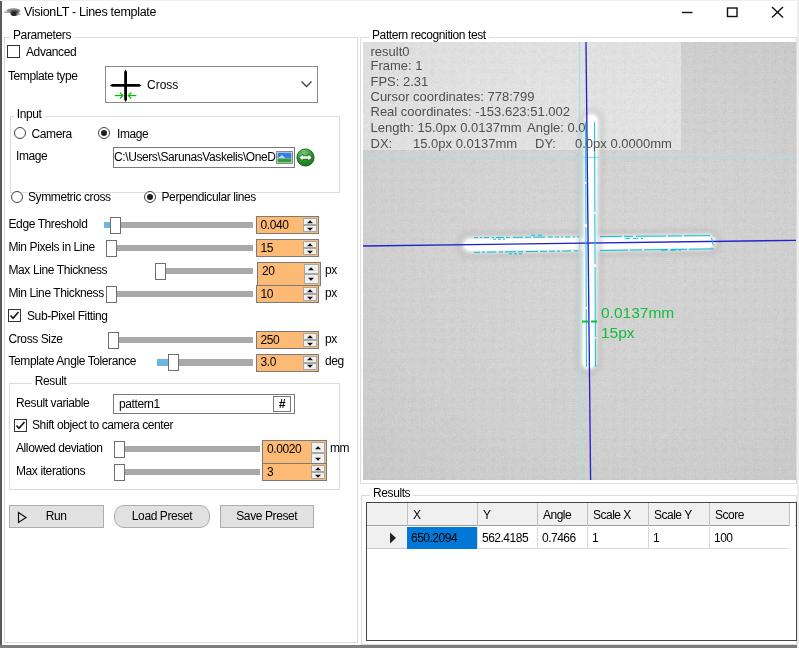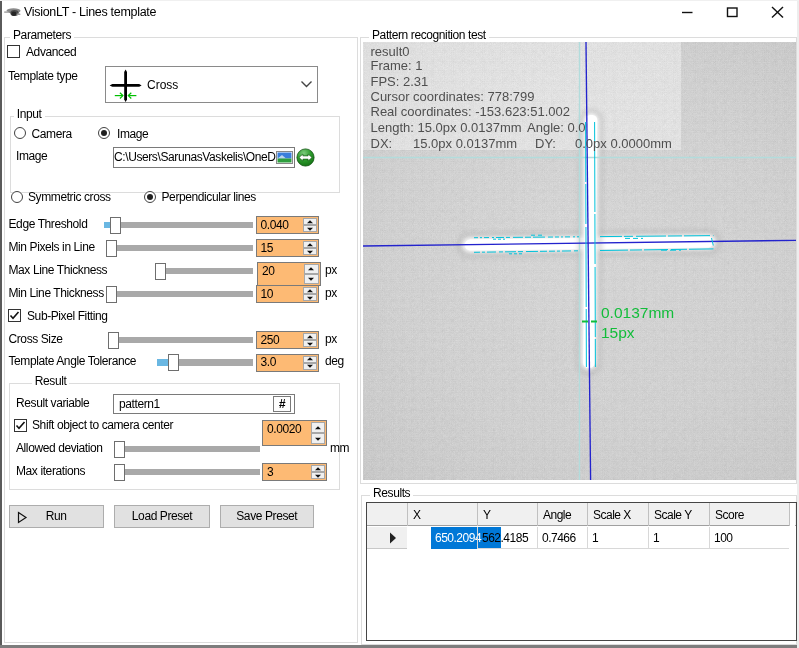--- a/index.html
+++ b/index.html
@@ -205,21 +205,21 @@
 <div style="position:absolute;left:273px;top:396px;width:18px;height:16px;border:1px solid #7a7a7a;background:#fdfdfd;text-align:center;line-height:14px;font-size:12px;font-style:italic;font-weight:bold;">#</div>
 <div class="cb" style="left:13.5px;top:418.5px;">
     <svg width="13" height="13" style="position:absolute;left:-1px;top:-1px;">
       <polyline points="2.5,6.5 5,9.2 10.5,3" fill="none" stroke="#111" stroke-width="1.6"></polyline>
     </svg>
   </div>
 <div class="lb" style="left:32px;top:418px;">Shift object to camera center</div>
 <div class="lb" style="left:16px;top:440.8px;">Allowed deviation</div>
 <div class="trk" style="left:125px;top:445.75px;width:134.5px;"></div>
 <div class="thumb" style="left:114px;top:440.5px;"></div>
-<div class="spin" style="left:262px;top:420px;width:65px;height:26px;">
+<div class="spin" style="left:262px;top:440px;width:65px;height:26px;">
     <div class="spv">0.0020</div>
     <div class="spbtns" style="width:14.5px;">
       <div class="spb">
         <div class="tri-up"></div>
       </div>
       <div class="spb">
         <div class="tri-dn"></div>
       </div>
     </div>
   </div>
@@ -236,21 +236,21 @@
       <div class="spb">
         <div class="tri-dn"></div>
       </div>
     </div>
   </div>
 <div class="btn" style="left:9px;top:505px;width:94.5px;">
 <svg style="position:absolute;left:7px;top:5px;" width="11" height="13" viewBox="0 0 11 13">
       <path d="M1.5 1.5 L9 6.5 L1.5 11.5 Z" fill="none" stroke="#111" stroke-width="1.2"></path>
     </svg>
 Run</div>
-<div class="btn" style="left:114px;top:505px;width:96px;">Load Preset</div>
+<div class="btn" style="left:114px;top:505px;width:96px;border-radius:10px;">Load Preset</div>
 <div class="btn" style="left:219.5px;top:505px;width:94.5px;">Save Preset</div>
 <div style="position:absolute;left:363px;top:42px;width:433px;height:438px;background:
 radial-gradient(ellipse 430px 420px at 50% 46%, #d6d6d6 0%, #d0d0d0 45%, #c6c6c6 78%, #c1c1c1 100%);">
 <svg width="433" height="438" viewBox="0 0 433 438" style="position:absolute;left:0;top:0;">
 <defs>
 <filter id="nz" x="0" y="0" width="100%" height="100%">
           <feTurbulence type="turbulence" baseFrequency="0.55" numOctaves="2" stitchTiles="stitch"></feTurbulence>
           <feColorMatrix type="matrix" values="0.4 0.4 0.4 0 0.32 0.4 0.4 0.4 0 0.32 0.4 0.4 0.4 0 0.32 0 0 0 0 0.19"></feColorMatrix>
         </filter>
 <filter id="bl1" x="-30%" y="-300%" width="160%" height="700%">
@@ -329,18 +329,18 @@
 <div style="position:absolute;left:226.5px;top:5px;">Scale X</div>
 <div style="position:absolute;left:281.5px;top:0;width:61px;height:23px;border-left:1px solid #c0c0c0;"></div>
 <div style="position:absolute;left:287.5px;top:5px;">Scale Y</div>
 <div style="position:absolute;left:342.5px;top:0;width:80px;height:23px;border-left:1px solid #c0c0c0;"></div>
 <div style="position:absolute;left:348.5px;top:5px;">Score</div>
 <div style="position:absolute;left:422.5px;top:0;width:6px;height:23px;background:#fff;border-left:1px solid #c0c0c0;"></div>
 <div style="position:absolute;left:0;top:24px;width:40.5px;height:22px;background:#f0f0f0;border-bottom:1px solid #c8c8c8;"></div>
 <svg style="position:absolute;left:22px;top:29px;" width="8" height="12" viewBox="0 0 8 12">
       <path d="M1 0.5 L7 6 L1 11.5 Z" fill="#222"></path>
     </svg>
-<div style="position:absolute;left:40.5px;top:24px;width:70px;height:22px;background:#0078d7;color:#ffffff;line-height:22px;padding-left:4px;box-sizing:border-box;margin-left:24px;">650.2094</div>
+<div style="position:absolute;left:40.5px;top:24px;width:70px;height:22px;background:#0078d7;color:#000000;line-height:22px;padding-left:4px;box-sizing:border-box;">650.2094</div>
 <div style="position:absolute;left:110.5px;top:24px;width:60px;height:22px;border-left:1px solid #d8d8d8;border-bottom:1px solid #d8d8d8;line-height:22px;padding-left:4px;box-sizing:border-box;">562.4185</div>
 <div style="position:absolute;left:170.5px;top:24px;width:50px;height:22px;border-left:1px solid #d8d8d8;border-bottom:1px solid #d8d8d8;line-height:22px;padding-left:4px;box-sizing:border-box;">0.7466</div>
 <div style="position:absolute;left:220.5px;top:24px;width:61px;height:22px;border-left:1px solid #d8d8d8;border-bottom:1px solid #d8d8d8;line-height:22px;padding-left:4px;box-sizing:border-box;">1</div>
 <div style="position:absolute;left:281.5px;top:24px;width:61px;height:22px;border-left:1px solid #d8d8d8;border-bottom:1px solid #d8d8d8;line-height:22px;padding-left:4px;box-sizing:border-box;">1</div>
 <div style="position:absolute;left:342.5px;top:24px;width:80px;height:22px;border-left:1px solid #d8d8d8;border-bottom:1px solid #d8d8d8;line-height:22px;padding-left:4px;box-sizing:border-box;">100</div>
 </div>
 </body></html>

